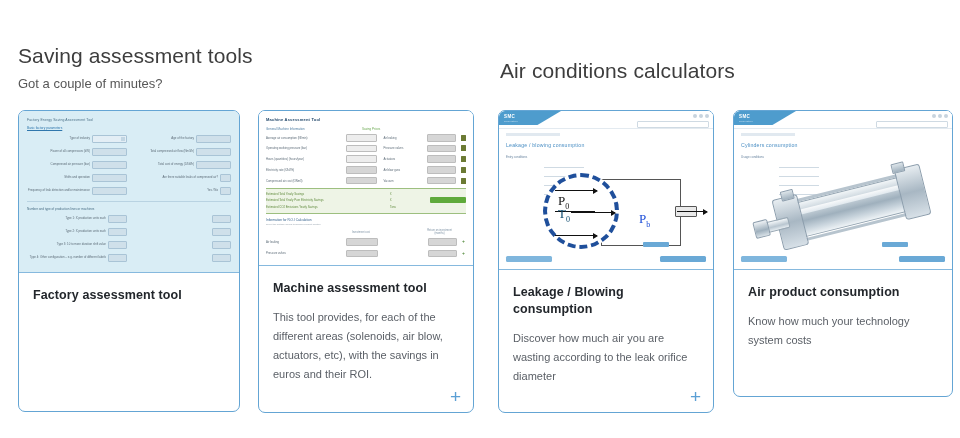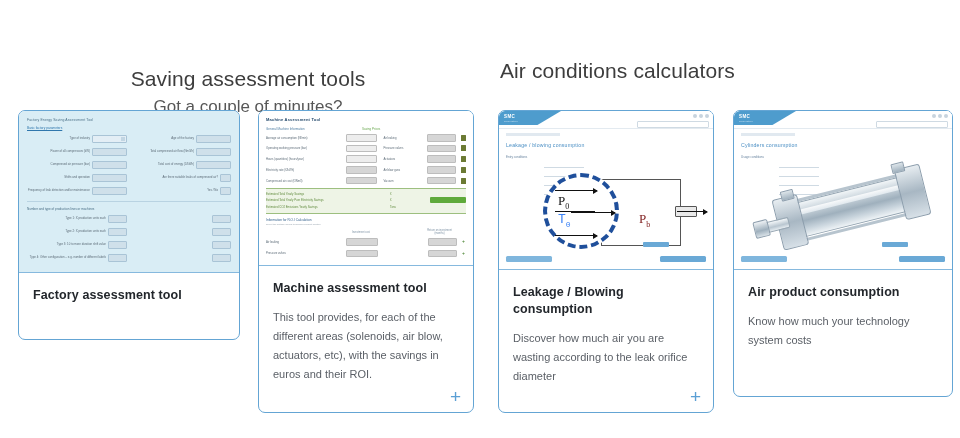--- a/index.html
+++ b/index.html
@@ -7,41 +7,41 @@
     width:960px;height:438px;overflow:hidden;
     background:#ffffff;
     font-family:"Liberation Sans", sans-serif;
     color:#333;
     -webkit-font-smoothing:antialiased;
   }
   .page{position:relative;width:960px;height:438px;}
 
   
   .sec-head{position:absolute;}
-  #sec-left{left:18px;top:66px;width:460px;text-align:center;}
+  #sec-left{left:18px;top:43px;width:460px;}
   #sec-right{left:500px;top:58px;width:450px;}
   .sec-title{
     font-size:21px;font-weight:400;color:#3d3d3d;letter-spacing:.1px;
     line-height:26px;margin:0;
   }
   .sec-sub{
-    font-size:17px;color:#575757;margin:8px 0 0 0;line-height:14px;
+    font-size:13px;color:#575757;margin:8px 0 0 0;line-height:14px;
   }
 
   
   .cards{position:absolute;left:0;top:110px;width:960px;height:305px;}
   .card{
     position:absolute;top:0;
     background:#ffffff;
     border:1px solid #64a5d4;
     border-radius:7px;
     box-sizing:border-box;
     overflow:hidden;
   }
-  #card-0{left:18px;width:222px;height:230px;}
+  #card-0{left:18px;width:222px;height:302px;}
   #card-1{left:258px;width:216px;height:303px;}
   #card-2{left:498px;width:216px;height:303px;}
   #card-3{left:733px;width:220px;height:287px;}
 
   .thumb{
     position:relative;
     height:160px;
     border-bottom:1px solid #86b9de;
     overflow:hidden;
     background:#ffffff;
@@ -140,23 +140,23 @@
     position:absolute;left:0;top:8px;width:76px;height:76px;border-radius:50%;
     border:4.5px dashed #1f4f9b;background:#fff;box-sizing:border-box;
   }
   .diag .box{
     position:absolute;left:58px;top:14px;width:80px;height:67px;
     border:1.4px solid #555;background:#fff;box-sizing:border-box;
   }
   .diag .po{position:absolute;left:15px;top:28px;color:#111;font-size:13px;font-family:"Liberation Serif",serif;text-align:right;}
   .diag .po sub{font-size:8px;}
   .diag .tline{position:absolute;left:12px;top:46px;width:40px;height:1.3px;background:#111;}
-  .diag .to{position:absolute;left:15px;top:47px;color:#3b82f6;font-size:13px;font-family:Liberation Mono, monospace;}
+  .diag .to{position:absolute;left:15px;top:41px;color:#0c4a6e;font-size:13px;font-family:Liberation Serif, serif;}
   .diag .to sub{font-size:8px;}
-  .diag .pb{position:absolute;left:96px;top:46px;color:#7f1d1d;font-size:13px;font-family:"Liberation Serif",serif;}
+  .diag .pb{position:absolute;left:96px;top:46px;color:#1d4ed8;font-size:13px;font-family:"Liberation Serif",serif;}
   .diag .pb sub{font-size:8px;}
   .arw{position:absolute;height:1.3px;background:#111;}
   .arw:after{content:"";position:absolute;right:-1px;top:-2.4px;border-left:5px solid #111;border-top:3px solid transparent;border-bottom:3px solid transparent;}
   .diag .a1{left:12px;top:25px;width:42px;}
   .diag .a2{left:28px;top:47px;width:44px;}
   .diag .a3{left:12px;top:70px;width:42px;}
   .diag .a4{left:134px;top:46px;width:30px;}
   .diag .noz{position:absolute;left:132px;top:41px;width:20px;height:9px;background:#e9e9e9;border:1.1px solid #555;border-radius:1px;}
 
   

